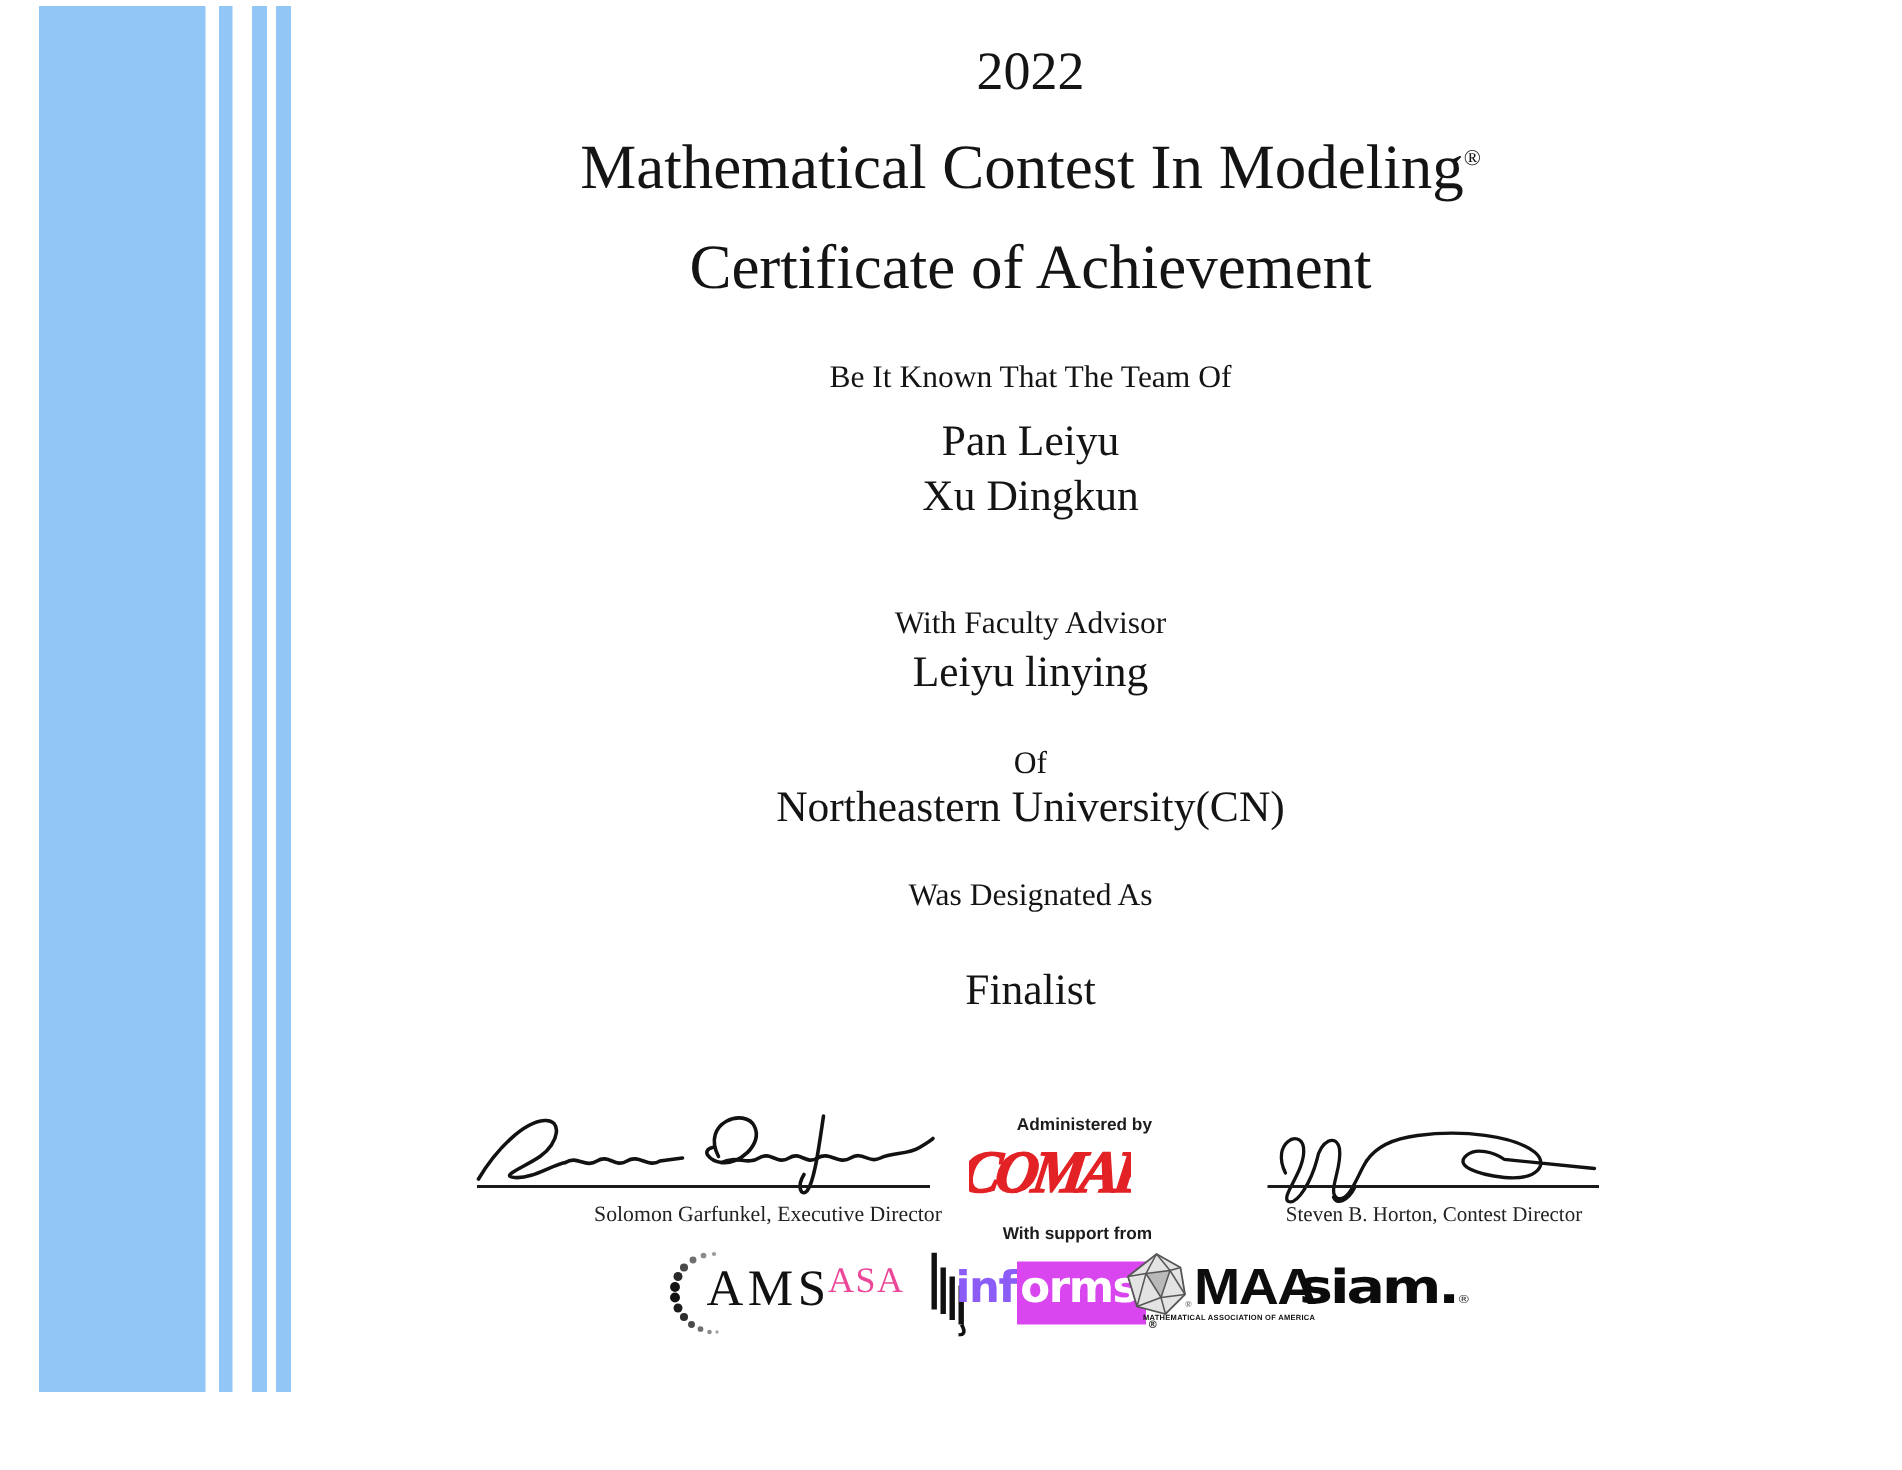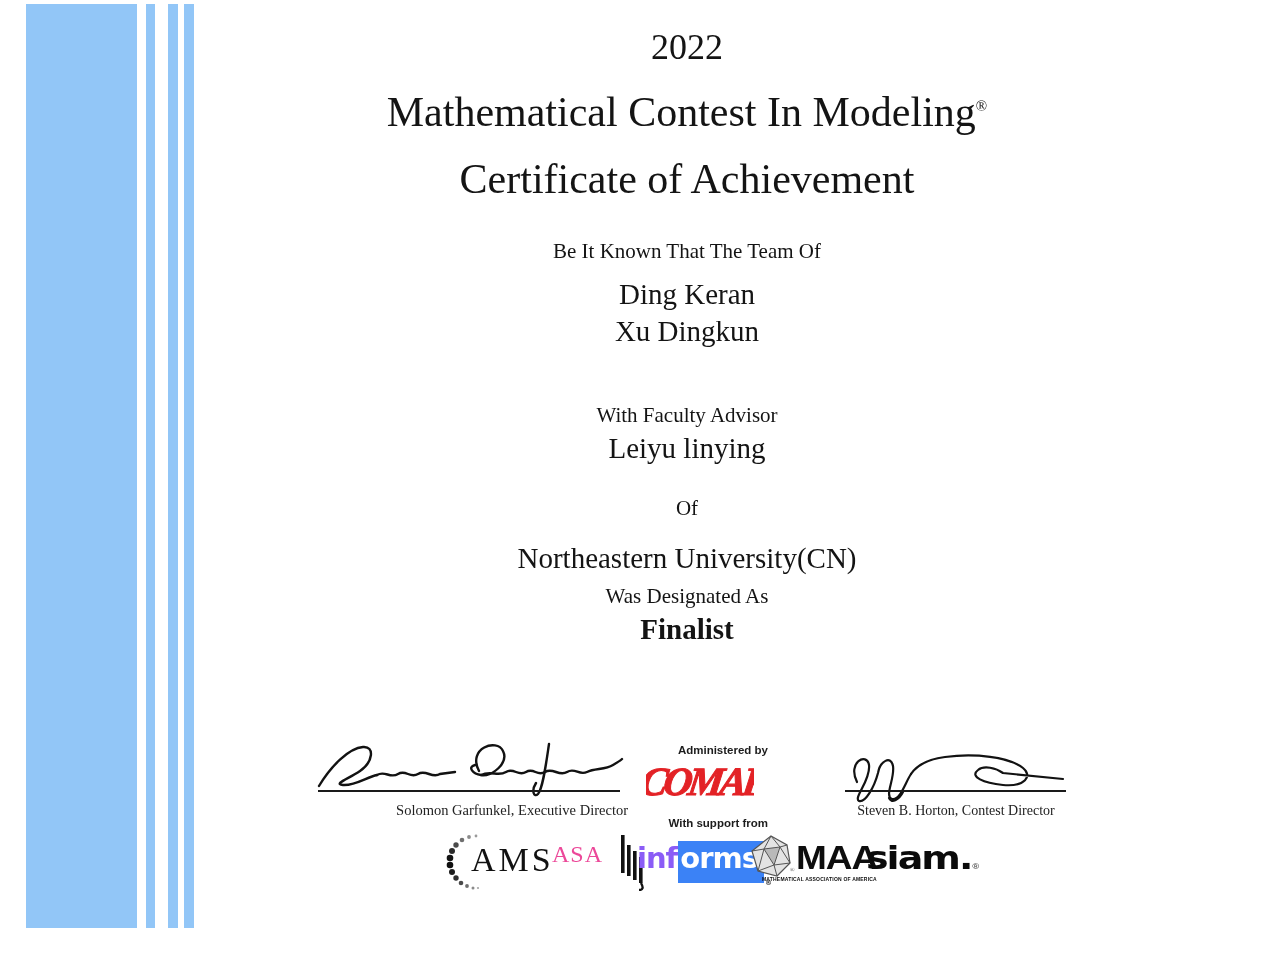--- a/index.html
+++ b/index.html
@@ -22,23 +22,23 @@
   .title sup { font-size:15px; vertical-align:super; }
   .subtitle  { top:155px; font-size:42px; }
   .small-line{ font-size:21px; }
   .big-line  { font-size:29px; }
   .t-intro   { top:239px; }
   .t-members { top:276px; }
   .t-members div { line-height:37px; }
   .t-adv     { top:403px; }
   .t-advname { top:432px; }
   .t-of      { top:496px; }
-  .t-inst    { top:522px;margin-top:20px; }
+  .t-inst    { top:522px; }
   .t-desig   { top:584px; }
-  .t-final   { top:613px;font-weight:bold; }
+  .t-final   { top:644px; }
 
   
   .sig-svg   { position:absolute; }
   .sig-line  { position:absolute; top:790px; height:2px; background:#1a1a1a; }
   #sig-line-left  { left:318px; width:302px; }
   #sig-line-right { left:845px; width:221px; }
   .sig-caption { position:absolute; text-align:center; font-size:14.5px; color:#222; }
   #caption-left  { left:310px; top:802px; width:318px;text-align:right; }
   #caption-right { left:840px; top:803px; width:232px; font-size:14px; }
 
@@ -51,21 +51,21 @@
   #comap-svg { position:absolute; left:646px; top:755px; }
 
   
   .logo { position:absolute; white-space:nowrap; }
   #logo-ams { left:445px; top:833px; }
   #logo-ams .txt { position:absolute; left:26px; top:8px; font-size:34px; letter-spacing:3px; color:#111; }
   #logo-asa { left:552px; top:841px; font-size:24px; letter-spacing:1px; color:#ec4899; }
   #logo-asa .bars { position:absolute; left:68px; top:-6px; }
   #logo-informs { left:637px; top:841px; font-family:"DejaVu Sans", sans-serif; font-weight:bold; font-size:29px; letter-spacing:-1px; }
   #logo-informs .pre { color:#8b5cf6; }
-  #logo-informs .box { display:inline-block; background:#3b82f6; color:#ffffff; padding:3px 6px 10px 2px; margin-left:1px; line-height:29px; }
+  #logo-informs .box { display:inline-block; background:#d946ef; color:#ffffff; padding:3px 6px 10px 2px; margin-left:1px; line-height:29px; }
   #logo-informs .reg { position:absolute; right:-7px; bottom:-4px; font-size:7px; color:#333; }
   #logo-maa { left:750px; top:835px; }
   #logo-maa .maa-txt { position:absolute; left:46px; top:4px; font-family:"Liberation Sans", sans-serif; font-weight:bold; font-size:37px; letter-spacing:-1px; color:#0d0d0d; transform:scaleY(0.92); transform-origin:top; }
   #logo-maa .maa-sub { position:absolute; left:12px; top:41px; width:120px; font-family:"Liberation Sans", sans-serif; font-weight:bold; font-size:5px; letter-spacing:0.2px; color:#0d0d0d; }
   #logo-maa .reg2 { position:absolute; left:40px; top:32px; font-size:6px; color:#444; }
   #logo-siam { left:866px; top:840px; font-family:"DejaVu Sans", sans-serif; font-weight:900; font-size:38px; letter-spacing:-2px; color:#0b0b0b; transform:scaleY(0.82); transform-origin:top; }
   #logo-siam .reg { font-size:9px; font-weight:normal; letter-spacing:0; vertical-align:baseline; color:#333; }
 </style>
 </head>
 <body>
@@ -74,21 +74,21 @@
 <div class="stripe" id="stripe-a"></div>
 <div class="stripe" id="stripe-b"></div>
 <div class="stripe" id="stripe-c"></div>
 
 <div class="cline year">2022</div>
 <div class="cline title"><span>Mathematical Contest In Modeling</span><sup>®</sup></div>
 <div class="cline subtitle">Certificate of Achievement</div>
 
 <div class="cline small-line t-intro">Be It Known That The Team Of</div>
 <div class="cline big-line t-members">
-  <div>Ding Keran</div>
+  <div>Pan Leiyu</div>
   <div>Xu Dingkun</div>
 </div>
 <div class="cline small-line t-adv">With Faculty Advisor</div>
 <div class="cline big-line t-advname">Leiyu linying</div>
 <div class="cline small-line t-of">Of</div>
 <div class="cline big-line t-inst">Northeastern University(CN)</div>
 <div class="cline small-line t-desig">Was Designated As</div>
 <div class="cline big-line t-final">Finalist</div>
 
 <svg class="sig-svg" id="sig-left" style="left:315px; top:736px;" width="310" height="62" viewBox="0 0 310 62">

